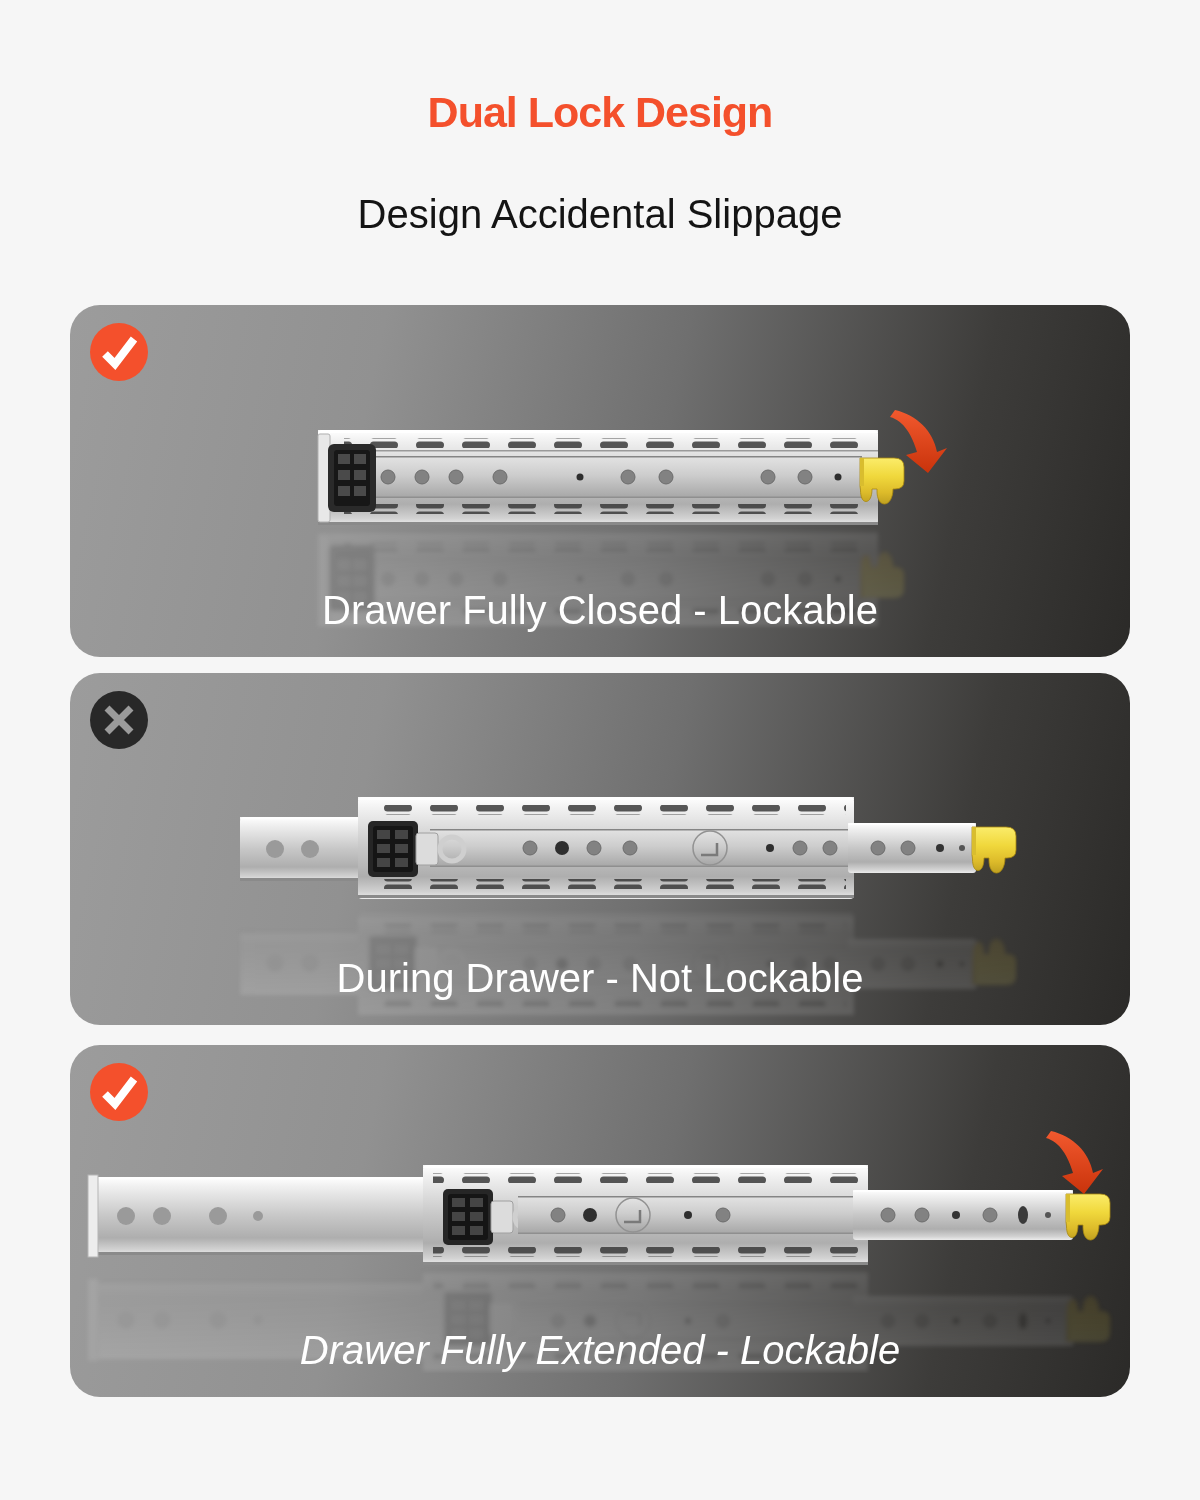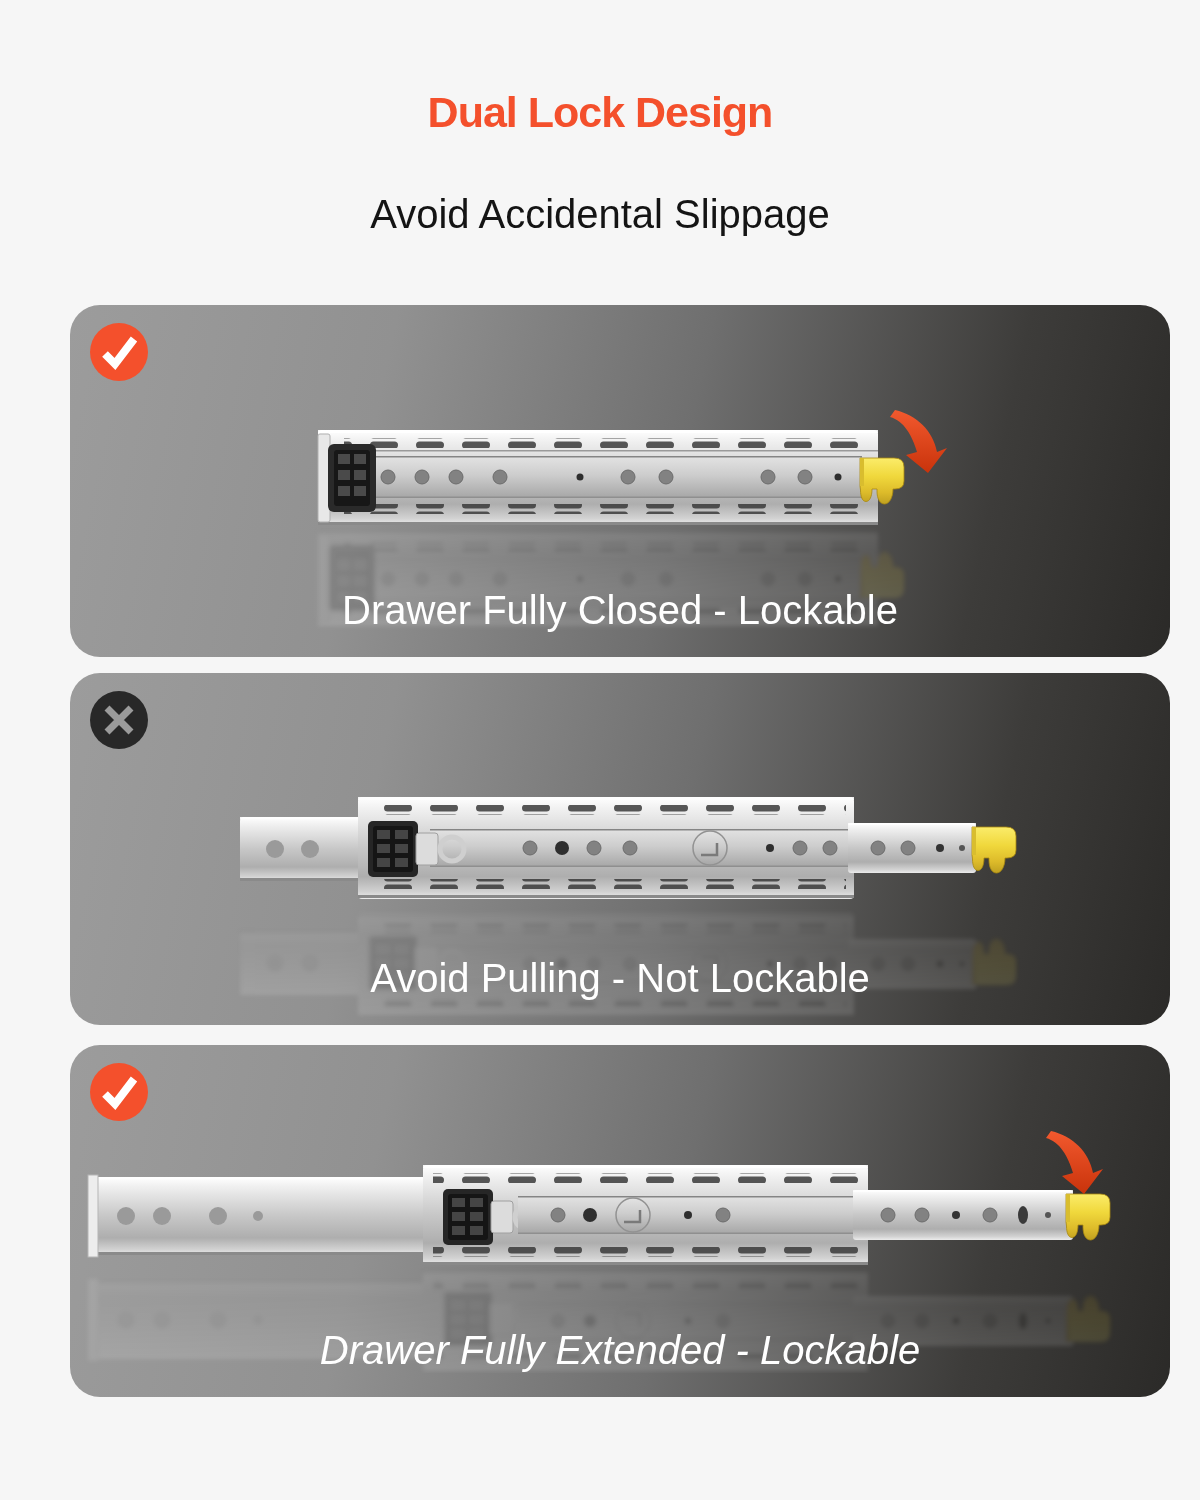--- a/index.html
+++ b/index.html
@@ -3,21 +3,21 @@
 <meta charset="utf-8">
 <style>
   html,body{margin:0;padding:0;background:#f6f6f6;}
   .page{position:relative;width:1200px;height:1500px;background:var(--page-background,#f6f6f6);
         font-family:"Liberation Sans",sans-serif;overflow:hidden;}
   .title{position:absolute;top:88px;left:0;width:100%;text-align:center;
          font-size:43px;font-weight:700;letter-spacing:-1px;color:var(--accent-orange,#F4502C);}
   .subtitle{position:absolute;top:192px;left:0;width:100%;text-align:center;
             font-size:40px;font-weight:400;color:var(--subtitle-text,#141414);}
   .panel{position:absolute;left:70px;width:1060px;height:352px;border-radius:30px;overflow:hidden;
-         background:linear-gradient(102deg,#9c9c9c 0%,#919191 28%,#6f6f6f 55%,#3d3c3a 82%,#2b2a28 100%);padding-left:40px;}
+         background:linear-gradient(102deg,#9c9c9c 0%,#919191 28%,#6f6f6f 55%,#3d3c3a 82%,#2b2a28 100%);}
   .panel-1{top:305px;}
   .panel-2{top:673px;}
   .panel-3{top:1045px;font-style:italic;}
   .status-icon{position:absolute;left:20px;top:18px;width:58px;height:58px;}
   .status-icon svg{display:block;width:100%;height:100%;}
   .caption{position:absolute;bottom:24px;left:0;width:100%;text-align:center;
            font-size:40px;font-weight:500;color:var(--caption-text,#ffffff);}
   .slide-wrap{position:absolute;}
   .slide-wrap svg{display:block;width:100%;height:100%;}
   .slide-closed{left:240px;top:100px;width:700px;height:230px;}
@@ -87,21 +87,21 @@
     <g id="discG">
       <circle r="17" fill="url(#gBand)" stroke="#929292" stroke-width="1.5"></circle>
       <path d="M-9 7 L7 7 L7 -5" fill="none" stroke="#7a7a7a" stroke-width="2.5"></path>
     </g>
   </defs>
 </svg>
 
 <div class="page">
 
   <div class="title">Dual Lock Design</div>
-  <div class="subtitle">Avoid Accidental Slippage</div>
+  <div class="subtitle">Design Accidental Slippage</div>
 
   <section class="panel panel-1">
     <div class="status-icon">
       <svg viewBox="0 0 58 58">
         <circle cx="29" cy="29" r="29" fill="#F4502C"></circle>
         <path d="M15 31 L25 41 L44 16" fill="none" stroke="#ffffff" stroke-width="8"></path>
       </svg>
     </div>
     <div class="slide-wrap slide-closed">
       <svg viewBox="0 0 700 230">
@@ -196,21 +196,21 @@
                 <circle cx="668" cy="55" r="7"></circle>
             </g>
             <circle cx="700" cy="55" r="4" fill="#333333"></circle>
             <circle cx="722" cy="55" r="3" fill="#555555"></circle>
             <use href="#leverG" transform="translate(732,32)"></use>
           </g>
           <use href="#gPart" transform="translate(0,226) scale(1,-1)" opacity="0.12" filter="url(#fBlur)"></use>
         </g>
       </svg>
     </div>
-    <div class="caption">Avoid Pulling - Not Lockable</div>
+    <div class="caption">During Drawer - Not Lockable</div>
   </section>
 
   <section class="panel panel-3">
     <div class="status-icon">
       <svg viewBox="0 0 58 58">
         <circle cx="29" cy="29" r="29" fill="#F4502C"></circle>
         <path d="M15 31 L25 41 L44 16" fill="none" stroke="#ffffff" stroke-width="8"></path>
       </svg>
     </div>
     <div class="slide-wrap slide-extended">

